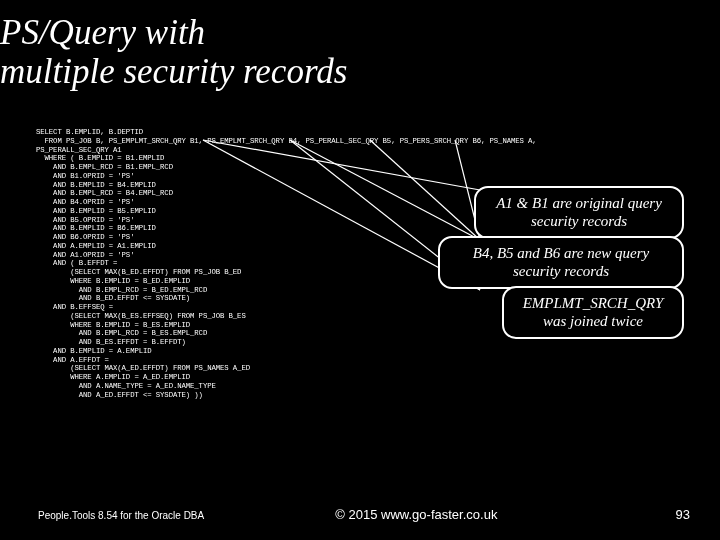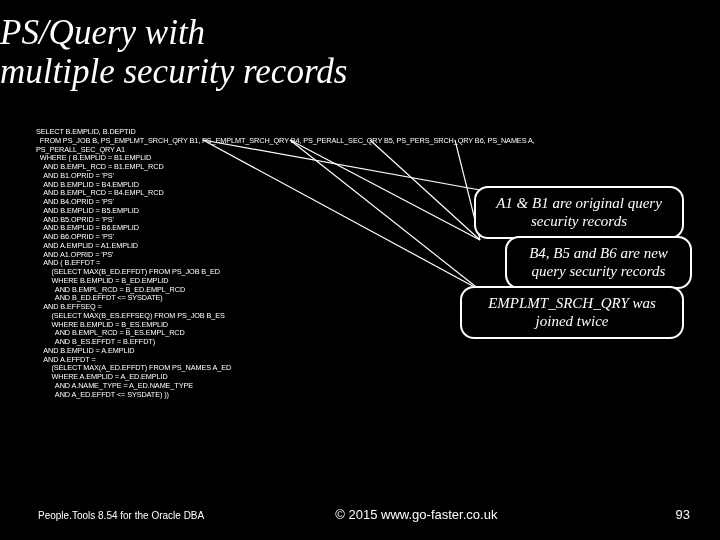--- a/index.html
+++ b/index.html
@@ -15,21 +15,21 @@
   .title {
     font-family: "Times New Roman", serif;
     font-style: italic;
     font-size: 35px;
     text-align: left;
     padding: 14px 22px 0 0;
     line-height: 1.1;
     font-weight: 400;
   }
   .code {
-    font-family: Liberation Sans, sans-serif;
+    font-family: Liberation Mono, monospace;
     font-size: 7.3px;
     white-space: pre;
     color: #fff;
     position: absolute;
     top: 128px;
     left: 36px;
     line-height: 1.2;
     letter-spacing: -0.1px;
   }
   .callout {
@@ -39,22 +39,22 @@
     background: #000;
     font-family: "Times New Roman", serif;
     font-style: italic;
     font-size: 15px;
     padding: 6px 14px;
     text-align: center;
     line-height: 1.22;
     margin-top: 14px;
   }
   .callout-1 { top: 172px; right: 36px; width: 210px; }
-  .callout-2 { top: 222px; right: 28px; width: 187px; }
-  .callout-3 { top: 272px; right: 36px; width: 224px; }
+  .callout-2 { top: 222px; right: 36px; width: 246px; }
+  .callout-3 { top: 272px; right: 36px; width: 182px; }
   svg.leader {
     position: absolute;
     top: 0;
     left: 0;
     width: 720px;
     height: 540px;
     pointer-events: none;
   }
   .footer {
     position: absolute;

